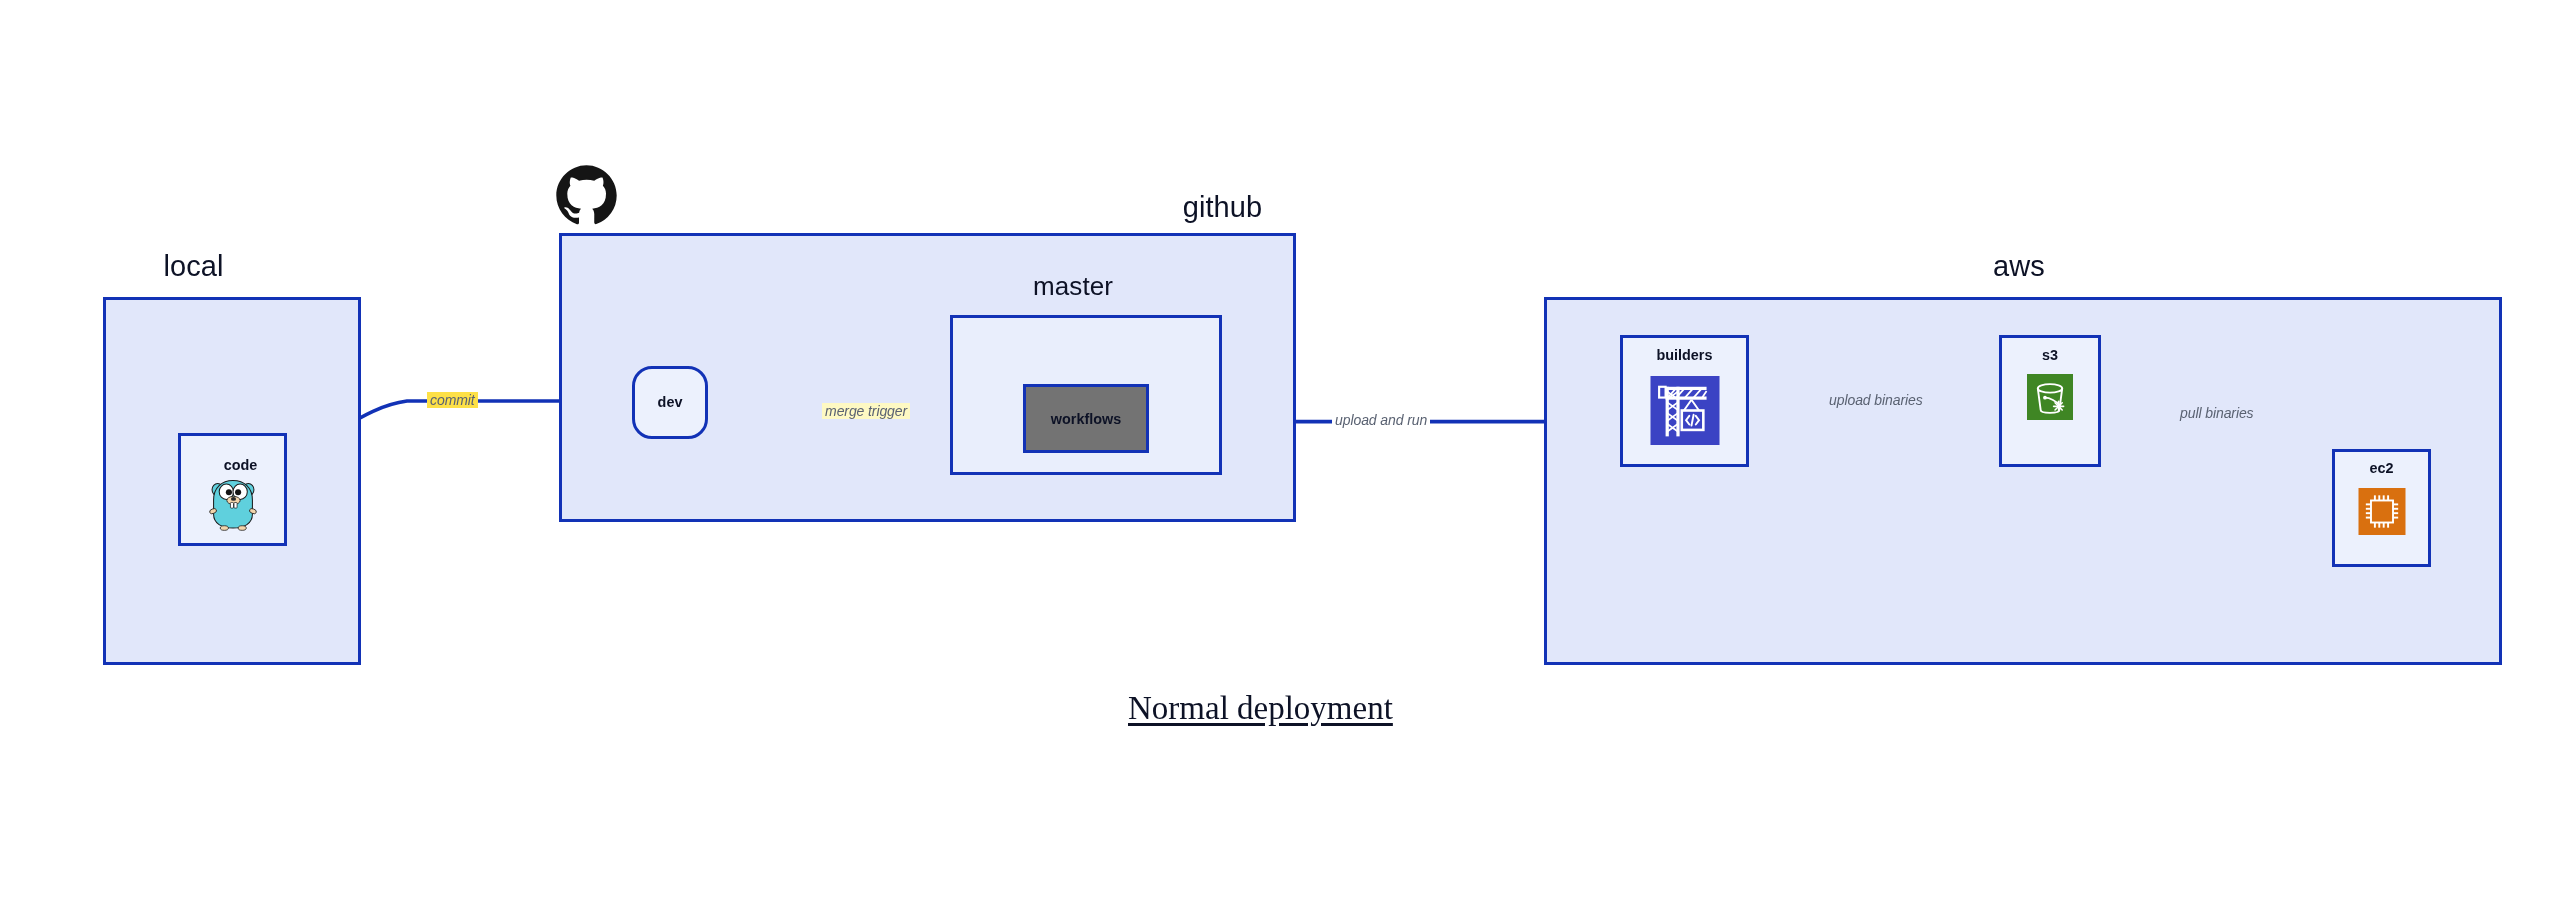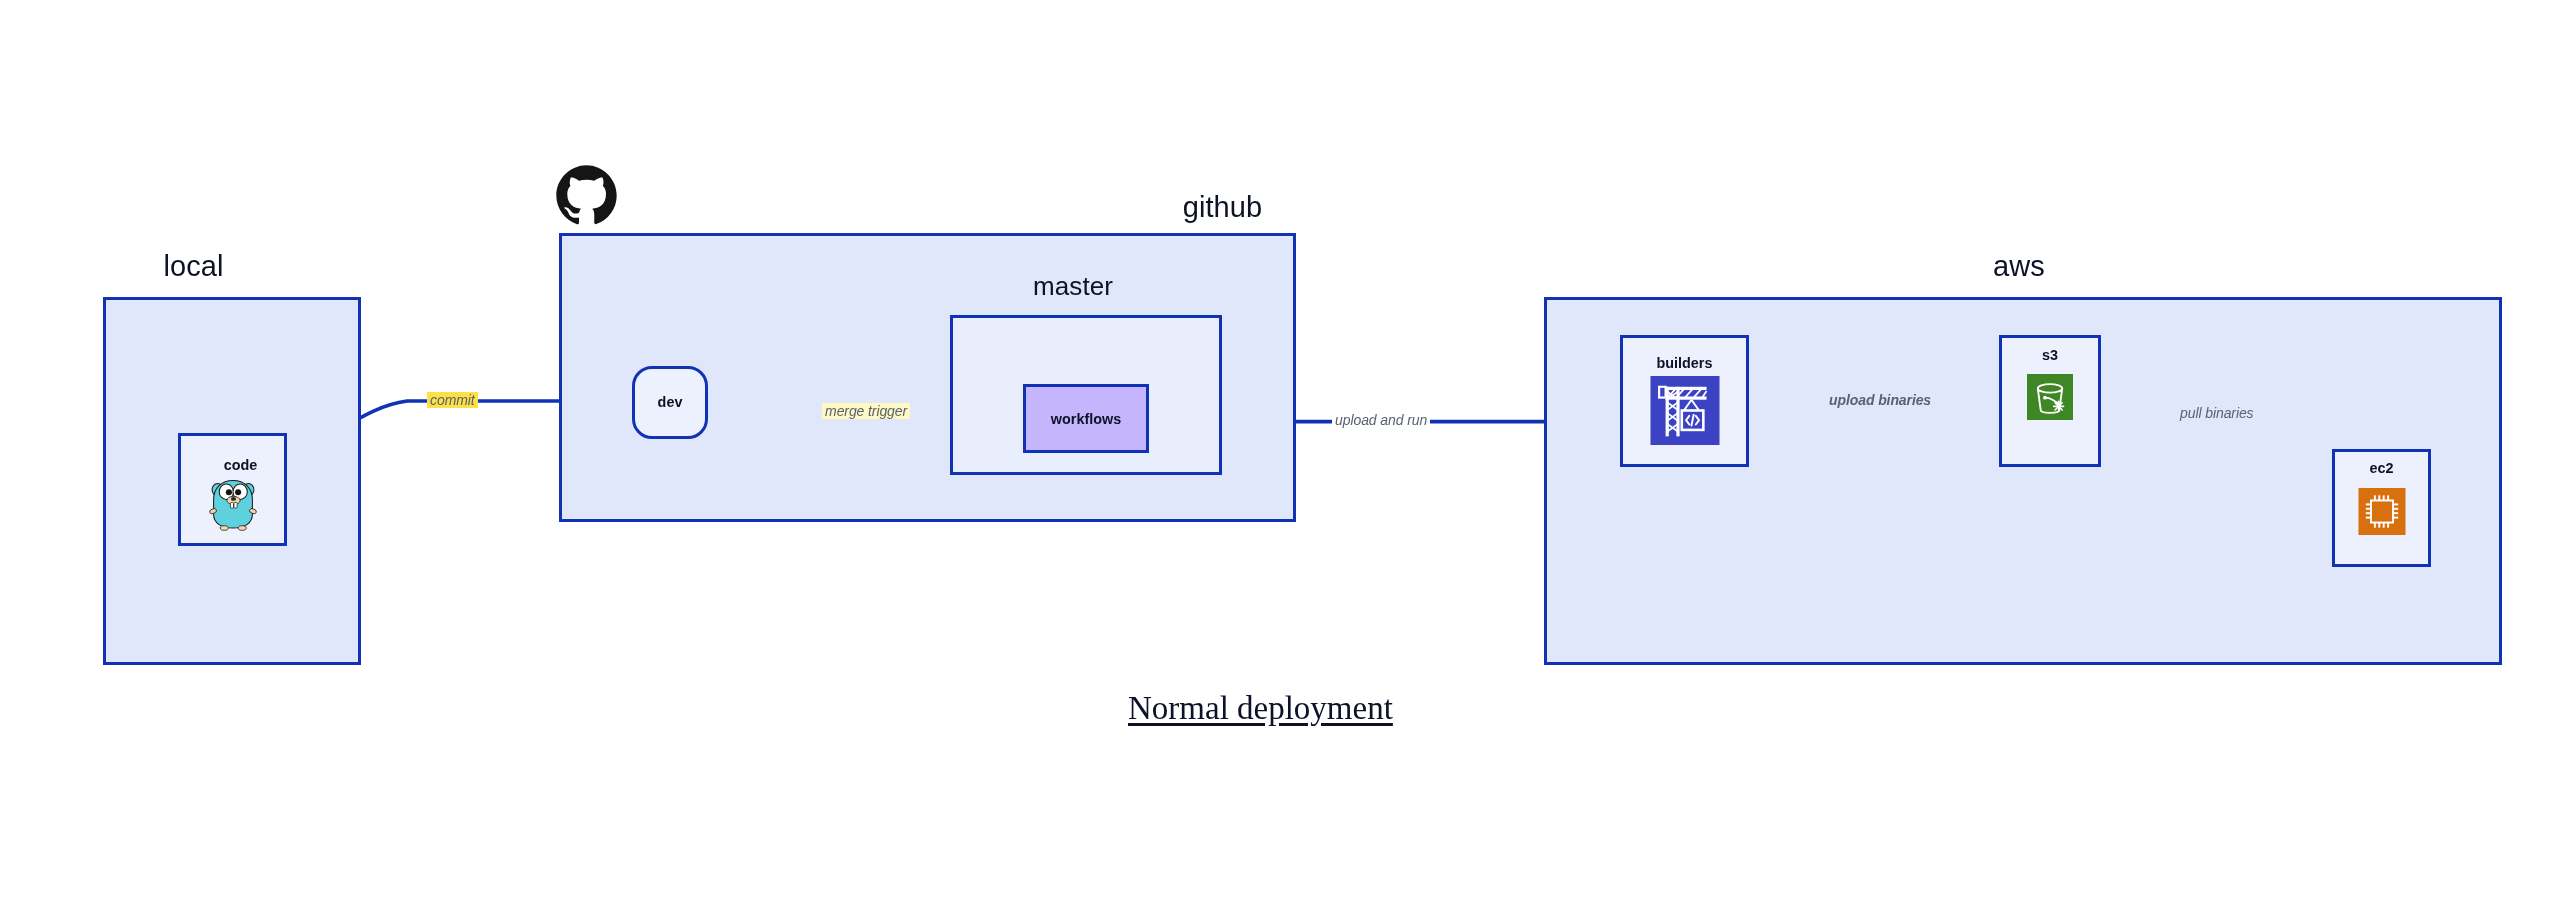--- a/index.html
+++ b/index.html
@@ -47,21 +47,21 @@
   }
 
   
   .node-box {
     position: absolute;
     background: #ecf1fd;
     border: 3.1px solid #1232b6;
     box-sizing: border-box;
   }
   .node-box.light {
-    background: #c4b5fd;
+    background: #737373;
   }
   .node-label {
     position: absolute;
     left: 0;
     right: 0;
     text-align: center;
     color: #0d1226;
     font-weight: bold;
     font-size: 14.4px;
     white-space: nowrap;
@@ -192,21 +192,21 @@
 
   <div class="node-box light" style="left:1023px; top:384px; width:126px; height:69px;">
     <div class="node-label" style="top:24px;">workflows</div>
   </div>
 
   <div class="group-title" style="left:1952px; top:250px; width:134px;">aws</div>
 
   <div class="group-box" style="left:1544px; top:297px; width:958px; height:368px;"></div>
 
   <div class="node-box" style="left:1620px; top:335px; width:129px; height:132px;">
-    <div class="node-label" style="top:9.3px;margin-top:8px;">builders</div>
+    <div class="node-label" style="top:9.3px;">builders</div>
     <span class="icon-tile" style="left:50%; top:38px; transform:translateX(-50%);">
       <svg width="69" height="69" viewBox="0 0 64 64">
         <rect x="0" y="0" width="64" height="64" fill="#3b43c4"></rect>
 
         <rect x="14" y="10" width="3" height="46" fill="#ffffff"></rect>
         <rect x="24" y="10" width="3" height="46" fill="#ffffff"></rect>
         <path d="M15 14 L26 22 M26 14 L15 22 M15 24 L26 32 M26 24 L15 32 M15 34 L26 42 M26 34 L15 42 M15 44 L26 52 M26 44 L15 52" stroke="#ffffff" stroke-width="1.6" fill="none"></path>
 
         <rect x="8" y="10" width="6" height="10" fill="none" stroke="#ffffff" stroke-width="2"></rect>
 
@@ -271,20 +271,20 @@
       </svg>
     </span>
   </div>
 
   <div class="edge-label" style="left:427px; top:392px; background:#fde047; padding:0 3.1px;">commit</div>
 
   <div class="edge-label" style="left:822px; top:403px; background:#fef9c3; padding:0 3.1px;">merge trigger</div>
 
   <div class="edge-label" style="left:1332px; top:412px; background:#ffffff; padding:0 3.1px;">upload and run</div>
 
-  <div class="edge-label" style="left:1826px; top:392px; background:#e1e7fa; padding:0 3.1px;font-weight:bold;">upload binaries</div>
+  <div class="edge-label" style="left:1826px; top:392px; background:#e1e7fa; padding:0 3.1px;">upload binaries</div>
 
   <div class="edge-label" style="left:2177px; top:405px; background:#e1e7fa; padding:0 3.1px;">pull binaries</div>
 
   <div class="diagram-title" style="left:1128px; top:690px;font-family:Liberation Serif, serif;">Normal deployment</div>
 
 </div>
 
 
 </body></html>

